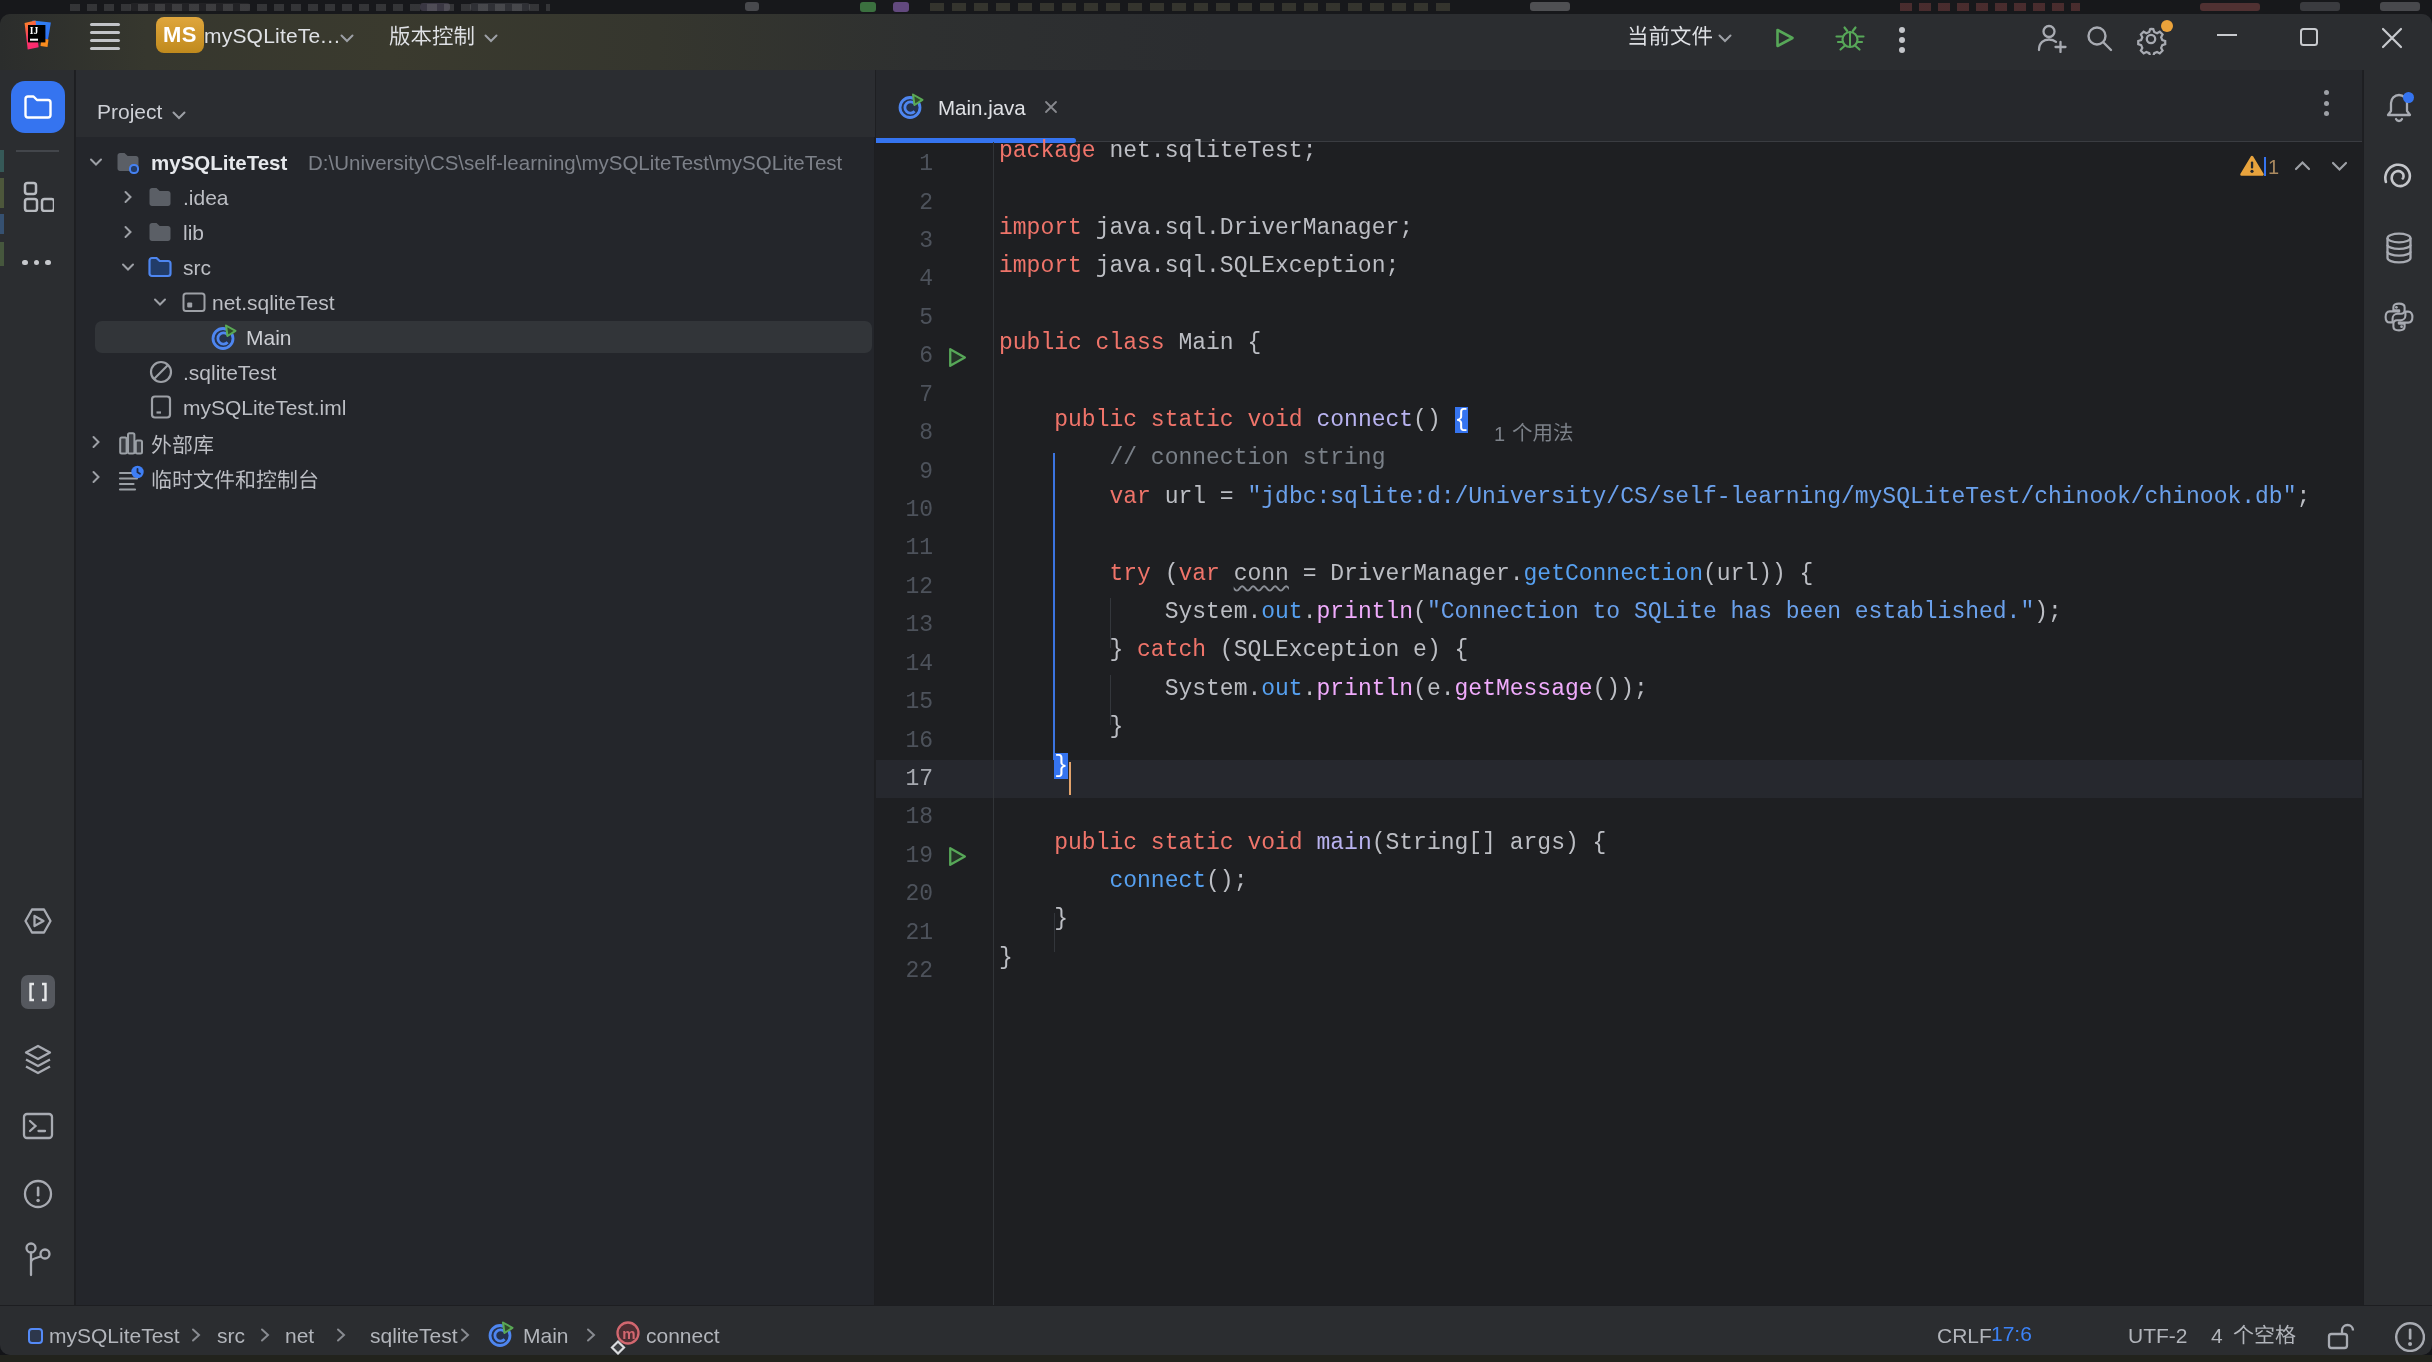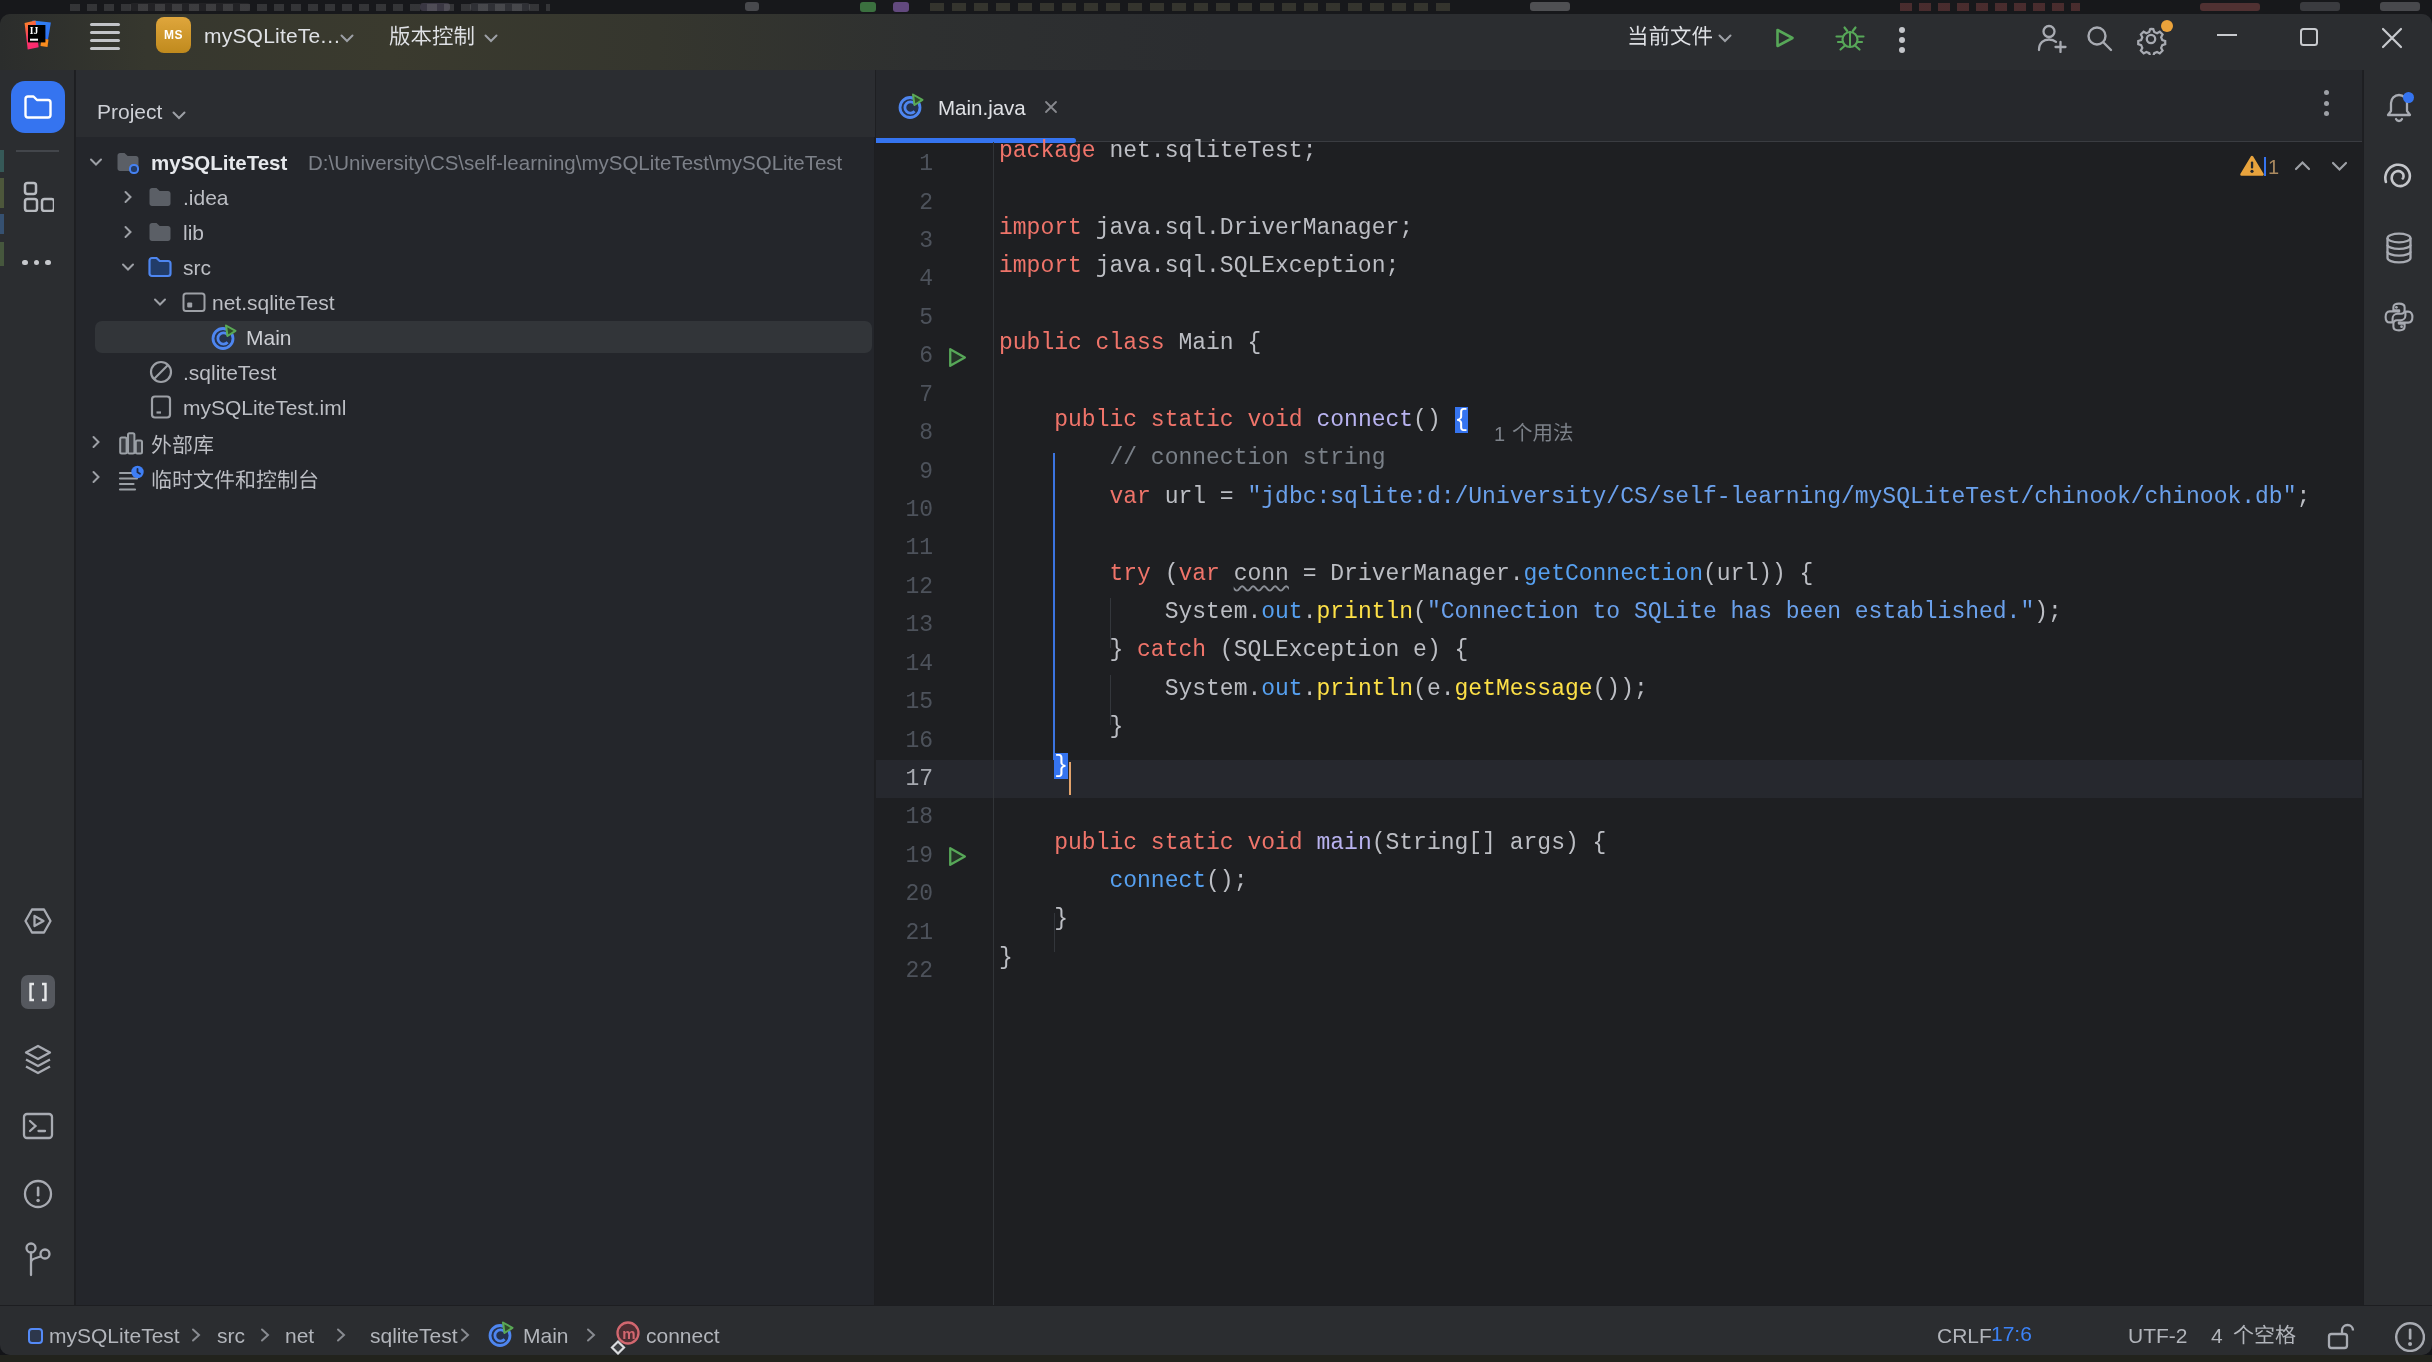--- a/index.html
+++ b/index.html
@@ -1,18 +1,18 @@
 <!DOCTYPE html>
 <html><head><meta charset="utf-8"><style>
 *{margin:0;padding:0;box-sizing:border-box}
 html,body{width:2432px;height:1362px;background:#131418;overflow:hidden}
 body{font-family:"Liberation Sans",sans-serif;position:relative}
 .abs{position:absolute}
 pre{font-family:"Liberation Mono",monospace;font-size:23px;line-height:38.42px;color:#bcbec4}
-.k{color:#ef746a}.s{color:#6ba1ec}.cm{color:#7a8088}.md{color:#b9b3f0}.ic{color:#fde047}.bl{color:#56a0f0}
+.k{color:#ef746a}.s{color:#6ba1ec}.cm{color:#7a8088}.md{color:#b9b3f0}.ic{color:#f0abfc}.bl{color:#56a0f0}
 .brace{background:#3574f0;color:#fff}
 .wig{text-decoration:underline;text-decoration-style:wavy;text-decoration-color:#8a8e96;text-decoration-thickness:1.8px;text-underline-offset:5px}
 </style></head><body>
 
 <div class="abs" style="left:0;top:0;width:2432px;height:26px;background:#17181b"></div>
 <div class="abs" style="left:130px;top:3px;width:120px;height:8px;background:#232427;opacity:0.9;border-radius:3px"></div>
 <div class="abs" style="left:420px;top:3px;width:30px;height:8px;background:#4a4454;opacity:0.7;border-radius:3px"></div>
 <div class="abs" style="left:470px;top:3px;width:60px;height:8px;background:#3a3b40;opacity:0.7;border-radius:3px"></div>
 <div class="abs" style="left:745px;top:2px;width:14px;height:9px;background:#55565a;opacity:0.8;border-radius:3px"></div>
 <div class="abs" style="left:860px;top:2px;width:16px;height:10px;background:#3f7a44;opacity:0.9;border-radius:3px"></div>
@@ -42,22 +42,22 @@
 <path d="M18.5 18.5 L25.5 19.5 L24.5 27 L17.5 26 Z" fill="#fb8c1e"></path>
 <path d="M2 2.8 L13 0.6 L15.2 27.4 L4.2 29.4 Z" fill="url(#ijg1)" transform="rotate(-2 8 15)"></path>
 <rect x="5" y="5" width="17.4" height="17.4" fill="#000"></rect>
 <text x="6.8" y="14.3" font-family="Liberation Serif" font-weight="bold" font-size="9.5" fill="#fff">IJ</text>
 <rect x="7" y="18.7" width="8" height="2" fill="#fff"></rect>
     </svg>
 <div class="abs" style="left:90px;top:8.5px;width:30px;height:3px;background:#c2c4c8;border-radius:1.5px"></div>
 <div class="abs" style="left:90px;top:16.5px;width:30px;height:3px;background:#c2c4c8;border-radius:1.5px"></div>
 <div class="abs" style="left:90px;top:24.5px;width:30px;height:3px;background:#c2c4c8;border-radius:1.5px"></div>
 <div class="abs" style="left:90px;top:32.5px;width:30px;height:3px;background:#c2c4c8;border-radius:1.5px"></div>
-<div class="abs" style="left:156px;top:3px;width:35px;height:36px;border-radius:8px;background:linear-gradient(180deg,#dfa63c,#c08a1d);
-display:flex;align-items:center;justify-content:center;color:#fff;font-weight:bold;font-size:12px;letter-spacing:.5px">MS</div>
+<div class="abs" style="left:156px;top:3px;width:48px;height:36px;border-radius:8px;background:linear-gradient(180deg,#dfa63c,#c08a1d);
+display:flex;align-items:center;justify-content:center;color:#fff;font-weight:bold;font-size:22px;letter-spacing:.5px">MS</div>
 <div class="abs" style="left:204px;top:10px;font-size:21px;color:#dfe1e5;letter-spacing:.2px">mySQLiteTe<span style="letter-spacing:1px">...</span></div>
 <svg class="abs" style="left:338px;top:15px" width="18" height="18" viewBox="0 0 18 18">
       <path d="M3.5 6.5 L9 12 L14.5 6.5" stroke="#9da0a6" stroke-width="2" fill="none" stroke-linecap="round"></path>
     </svg>
 <svg style="position:absolute;left:389px;top:11px;opacity:1.0" width="86" height="27" viewBox="0 0 86 27">
       <g fill="#dfe1e5" transform="translate(0 18.9) scale(0.021500 -0.021500)">
         <path transform="translate(0 0)" d="M105 820V422C105 271 96 91 30 -37C47 -47 72 -69 84 -83C143 20 164 151 171 283H309V-79H378V351H173L174 423V496H439V563H351V842H282V563H174V820ZM852 479C830 365 792 268 743 188C694 272 659 371 636 479ZM483 772V427C483 278 474 90 397 -43C415 -52 444 -72 457 -85C543 58 555 259 555 427V479H576C602 345 642 226 700 128C646 61 583 11 514 -21C530 -35 549 -64 559 -82C627 -47 689 2 742 65C789 3 845 -46 912 -82C923 -63 946 -36 963 -22C893 11 834 60 786 123C857 228 908 365 932 539L887 551L875 548H555V712C692 723 841 742 948 768L901 832C800 806 630 784 483 772Z"></path>
         <path transform="translate(1000 0)" d="M460 839V629H65V553H367C294 383 170 221 37 140C55 125 80 98 92 79C237 178 366 357 444 553H460V183H226V107H460V-80H539V107H772V183H539V553H553C629 357 758 177 906 81C920 102 946 131 965 146C826 226 700 384 628 553H937V629H539V839Z"></path>
         <path transform="translate(2000 0)" d="M695 553C758 496 843 415 884 369L933 418C889 463 804 540 741 594ZM560 593C513 527 440 460 370 415C384 402 408 372 417 358C489 410 572 491 626 569ZM164 841V646H43V575H164V336C114 319 68 305 32 294L49 219L164 261V16C164 2 159 -2 147 -2C135 -3 96 -3 53 -2C63 -22 72 -53 74 -71C137 -72 177 -69 200 -58C225 -46 234 -25 234 16V286L342 325L330 394L234 360V575H338V646H234V841ZM332 20V-47H964V20H689V271H893V338H413V271H613V20ZM588 823C602 792 619 752 631 719H367V544H435V653H882V554H954V719H712C700 754 678 802 658 841Z"></path>
         <path transform="translate(3000 0)" d="M676 748V194H747V748ZM854 830V23C854 7 849 2 834 2C815 1 759 1 700 3C710 -20 721 -55 725 -76C800 -76 855 -74 885 -62C916 -48 928 -26 928 24V830ZM142 816C121 719 87 619 41 552C60 545 93 532 108 524C125 553 142 588 158 627H289V522H45V453H289V351H91V2H159V283H289V-79H361V283H500V78C500 67 497 64 486 64C475 63 442 63 400 65C409 46 418 19 421 -1C476 -1 515 0 538 11C563 23 569 42 569 76V351H361V453H604V522H361V627H565V696H361V836H289V696H183C194 730 204 766 212 802Z"></path>

